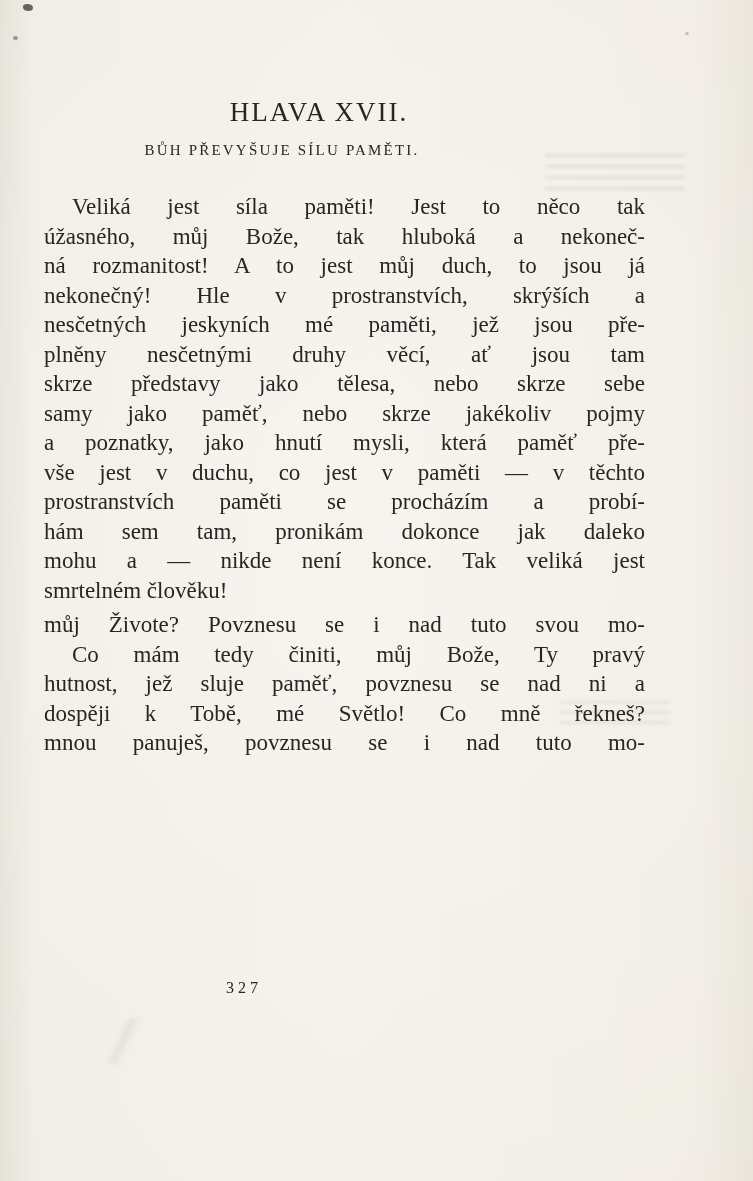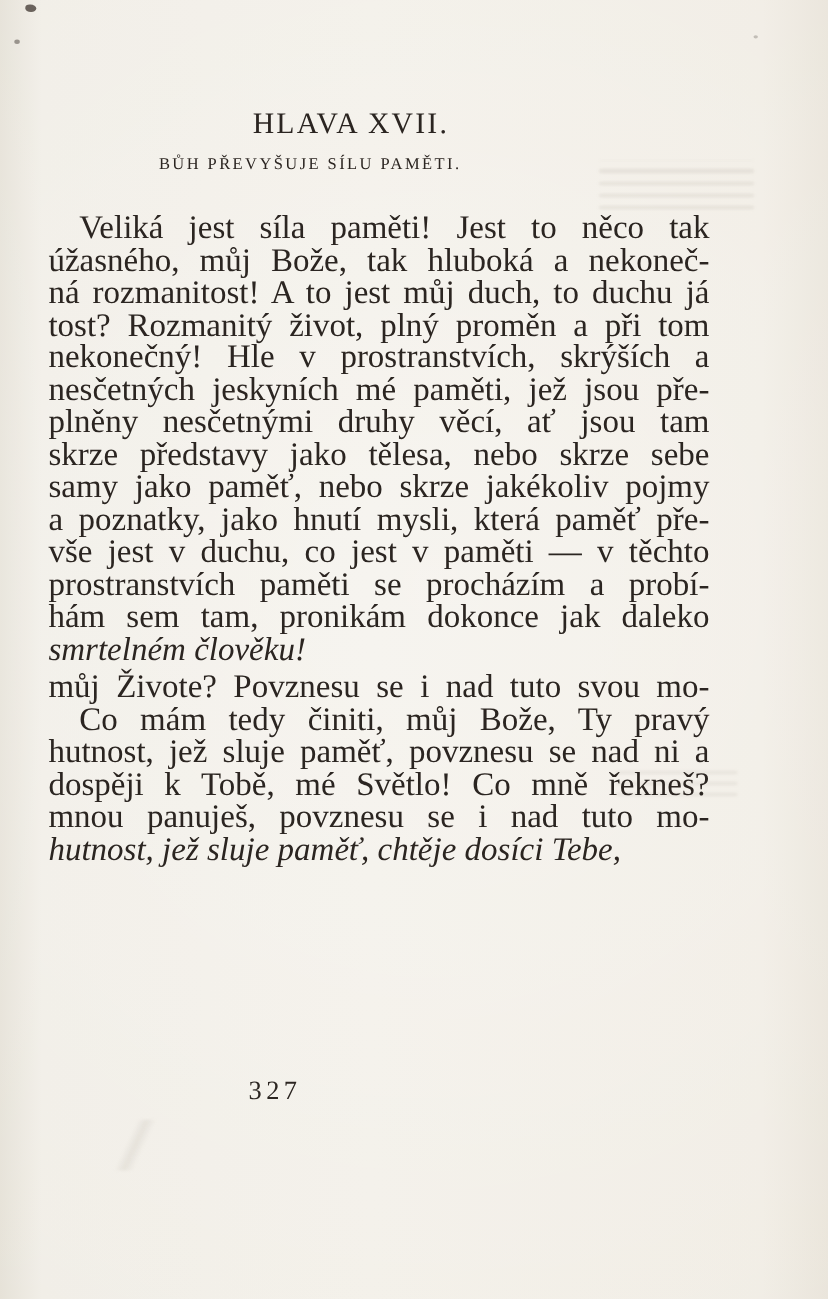--- a/index.html
+++ b/index.html
@@ -38,34 +38,34 @@
     font-size: 15px;
     font-weight: 400;
     letter-spacing: 2.2px;
     text-align: center;
     transform: translateX(-62px);
     color: var(--ink, #2b2521);
   }
   .body-text {
     position: absolute;
     top: 192px; left: 44px; width: 601px;
-    font-size: 30px;
+    font-size: 23px;
     line-height: 29.5px;
   }
   .paragraph { margin: 0 0 5px 0; }
   .paragraph .line {
     text-align: justify;
     text-align-last: justify;
   }
-  .paragraph .line.last { text-align-last: left; font-style: italic; }
+  .paragraph .line.last { text-align-last: left; }
   .paragraph .line.first { text-indent: 28px; }
   .page-number {
     position: absolute;
     top: 979px; left: 226px;
-    font-size: 24px;
+    font-size: 16px;
     letter-spacing: 4px;
   }
   
   .speck { position: absolute; background: #48403a; }
   .speck.s1 { left: 23px; top: 4px;  width: 10px; height: 7px; opacity: .8;  border-radius: 45% 60% 50% 55%; }
   .speck.s2 { left: 13px; top: 36px; width: 5px;  height: 4px; opacity: .5;  border-radius: 50%; }
   .speck.s3 { left: 685px; top: 32px; width: 4px; height: 3px; opacity: .28; border-radius: 50%; }
   .ghost { position: absolute; filter: blur(1.5px); pointer-events: none; }
   .ghost.g1 {
     left: 545px; top: 146px; width: 140px; height: 44px;
@@ -93,38 +93,37 @@
   <div class="ghost g3"></div>
 
   <h1 class="chapter-title">HLAVA XVII.</h1>
 
   <h2 class="chapter-subtitle">BŮH PŘEVYŠUJE SÍLU PAMĚTI.</h2>
 
   <div class="body-text" id="body-text">
       <div class="paragraph">
         <div class="line first">Veliká jest síla paměti! Jest to něco tak</div>
         <div class="line">úžasného, můj Bože, tak hluboká a nekoneč-</div>
-        <div class="line">ná rozmanitost! A to jest můj duch, to duchu já</div>
-        <div class="line">tost? Rozmanitý život, plný proměn a při tom</div>
+        <div class="line">ná rozmanitost! A to jest můj duch, to jsou já</div>
         <div class="line">nekonečný! Hle v prostranstvích, skrýších a</div>
         <div class="line">nesčetných jeskyních mé paměti, jež jsou pře-</div>
         <div class="line">plněny nesčetnými druhy věcí, ať jsou tam</div>
         <div class="line">skrze představy jako tělesa, nebo skrze sebe</div>
         <div class="line">samy jako paměť, nebo skrze jakékoliv pojmy</div>
         <div class="line">a poznatky, jako hnutí mysli, která paměť pře-</div>
         <div class="line">vše jest v duchu, co jest v paměti — v těchto</div>
         <div class="line">prostranstvích paměti se procházím a probí-</div>
         <div class="line">hám sem tam, pronikám dokonce jak daleko</div>
+        <div class="line">mohu a — nikde není konce. Tak veliká jest</div>
         <div class="line last">smrtelném člověku!</div>
       </div>
       <div class="paragraph">
         <div class="line">můj Živote? Povznesu se i nad tuto svou mo-</div>
         <div class="line first">Co mám tedy činiti, můj Bože, Ty pravý</div>
         <div class="line">hutnost, jež sluje paměť, povznesu se nad ni a</div>
         <div class="line">dospěji k Tobě, mé Světlo! Co mně řekneš?</div>
         <div class="line">mnou panuješ, povznesu se i nad tuto mo-</div>
-        <div class="line last">hutnost, jež sluje paměť, chtěje dosíci Tebe,</div>
       </div>
     </div>
 
   <div class="page-number">327</div>
 
 </div>
 
 </body></html>

